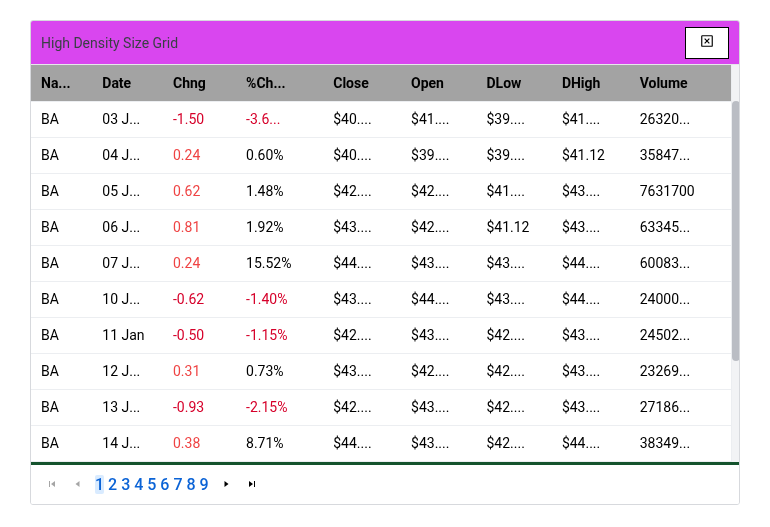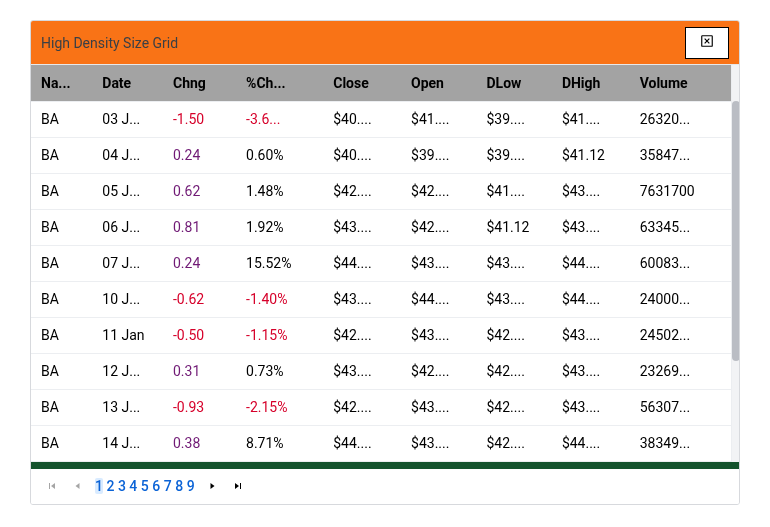--- a/index.html
+++ b/index.html
@@ -15,21 +15,21 @@
   .panel {
     border: 1px solid #d7d9dd;
     border-radius: 3px;
     overflow: hidden;
     position: relative;
   }
   .hdr {
     display: flex;
     align-items: center;
     justify-content: space-between;
-    background: #f97316;
+    background: #d946ef;
     height: 44px;
     padding: 0 10px;
     border-bottom: 1px solid #e6e8eb;
   }
   .title {
     color: #3a3f45;
     font-size: 14px;
   }
   .export-btn {
     display: inline-flex;
@@ -70,21 +70,21 @@
   }
   .col0 { width: 52px; }
   .col1 { width: 60px; }
   .col2 { width: 62px; }
   .col3 { width: 74px; }
   .col4 { width: 66px; }
   .col5 { width: 64px; }
   .col6 { width: 64px; }
   .col7 { width: 66px; }
   .col8 { width: 86px; }
-  .pos { color: #701a75; }
+  .pos { color: #ef4444; }
   .neg { color: #d6002a; }
   .scroll-track {
     width: 8px;
     background: #f2f3f5;
     border-left: 1px solid #eceef1;
     position: relative;
   }
   .scroll-thumb {
     position: absolute;
     top: 36px;
@@ -93,23 +93,23 @@
     height: 260px;
     background: #babdc4;
     border-radius: 4px;
   }
   .pager {
     display: flex;
     align-items: center;
     gap: 8px;
     height: 42px;
     padding: 16px 12px;
-    border-top: 7px solid #14532d;
+    border-top: 3px solid #14532d;
     background: #fff;
-    font-size: 14px;
+    font-size: 16px;
   }
   .pg-icn {
     display: inline-flex;
     align-items: center;
     justify-content: center;
     width: 18px; height: 18px;
     cursor: pointer;
   }
   .pg-icn.disabled { opacity: 0.35; cursor: default; }
   .pg-icn svg { width: 12px; height: 12px; }
@@ -244,21 +244,21 @@
           </tr>
           <tr>
             <td class="col0">BA</td>
             <td class="col1">13 J...</td>
             <td class="col2 neg">-0.93</td>
             <td class="col3 neg">-2.15%</td>
             <td class="col4">$42....</td>
             <td class="col5">$43....</td>
             <td class="col6">$42....</td>
             <td class="col7">$43....</td>
-            <td class="col8">56307...</td>
+            <td class="col8">27186...</td>
           </tr>
           <tr>
             <td class="col0">BA</td>
             <td class="col1">14 J...</td>
             <td class="col2 pos">0.38</td>
             <td class="col3">8.71%</td>
             <td class="col4">$44....</td>
             <td class="col5">$43....</td>
             <td class="col6">$42....</td>
             <td class="col7">$44....</td>

